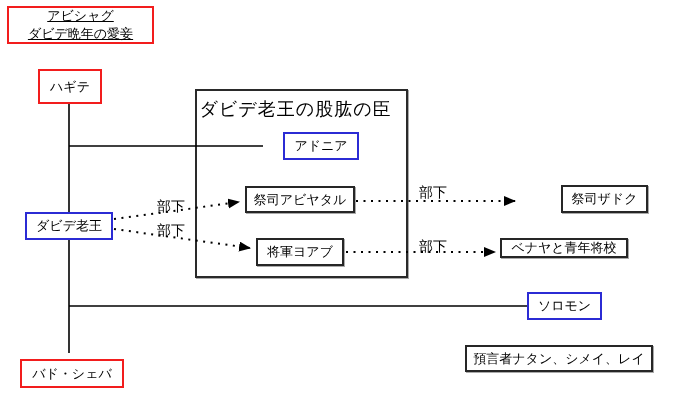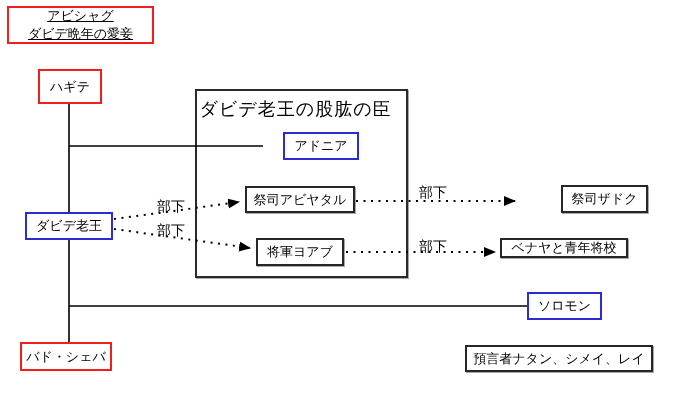--- a/index.html
+++ b/index.html
@@ -94,21 +94,21 @@
   </div>
 
   <div class="node red" style="left:38px; top:69px; width:64px; height:35px;">
     <div>ハギテ</div>
   </div>
 
   <div class="node blue" style="left:25px; top:212px; width:88px; height:28px;">
     <div>ダビデ老王</div>
   </div>
 
-  <div class="node red" style="left:20px; top:342px; width:92px; height:29px;">
+  <div class="node red" style="left:20px; top:359px; width:104px; height:29px;">
     <div>バド・シェバ</div>
   </div>
 
   <div class="node blue" style="left:263px; top:132px; width:76px; height:28px;margin-left:20px;">
     <div>アドニア</div>
   </div>
 
   <div class="node black" style="left:245px; top:186px; width:110px; height:27px;">
     <div>祭司アビヤタル</div>
   </div>

